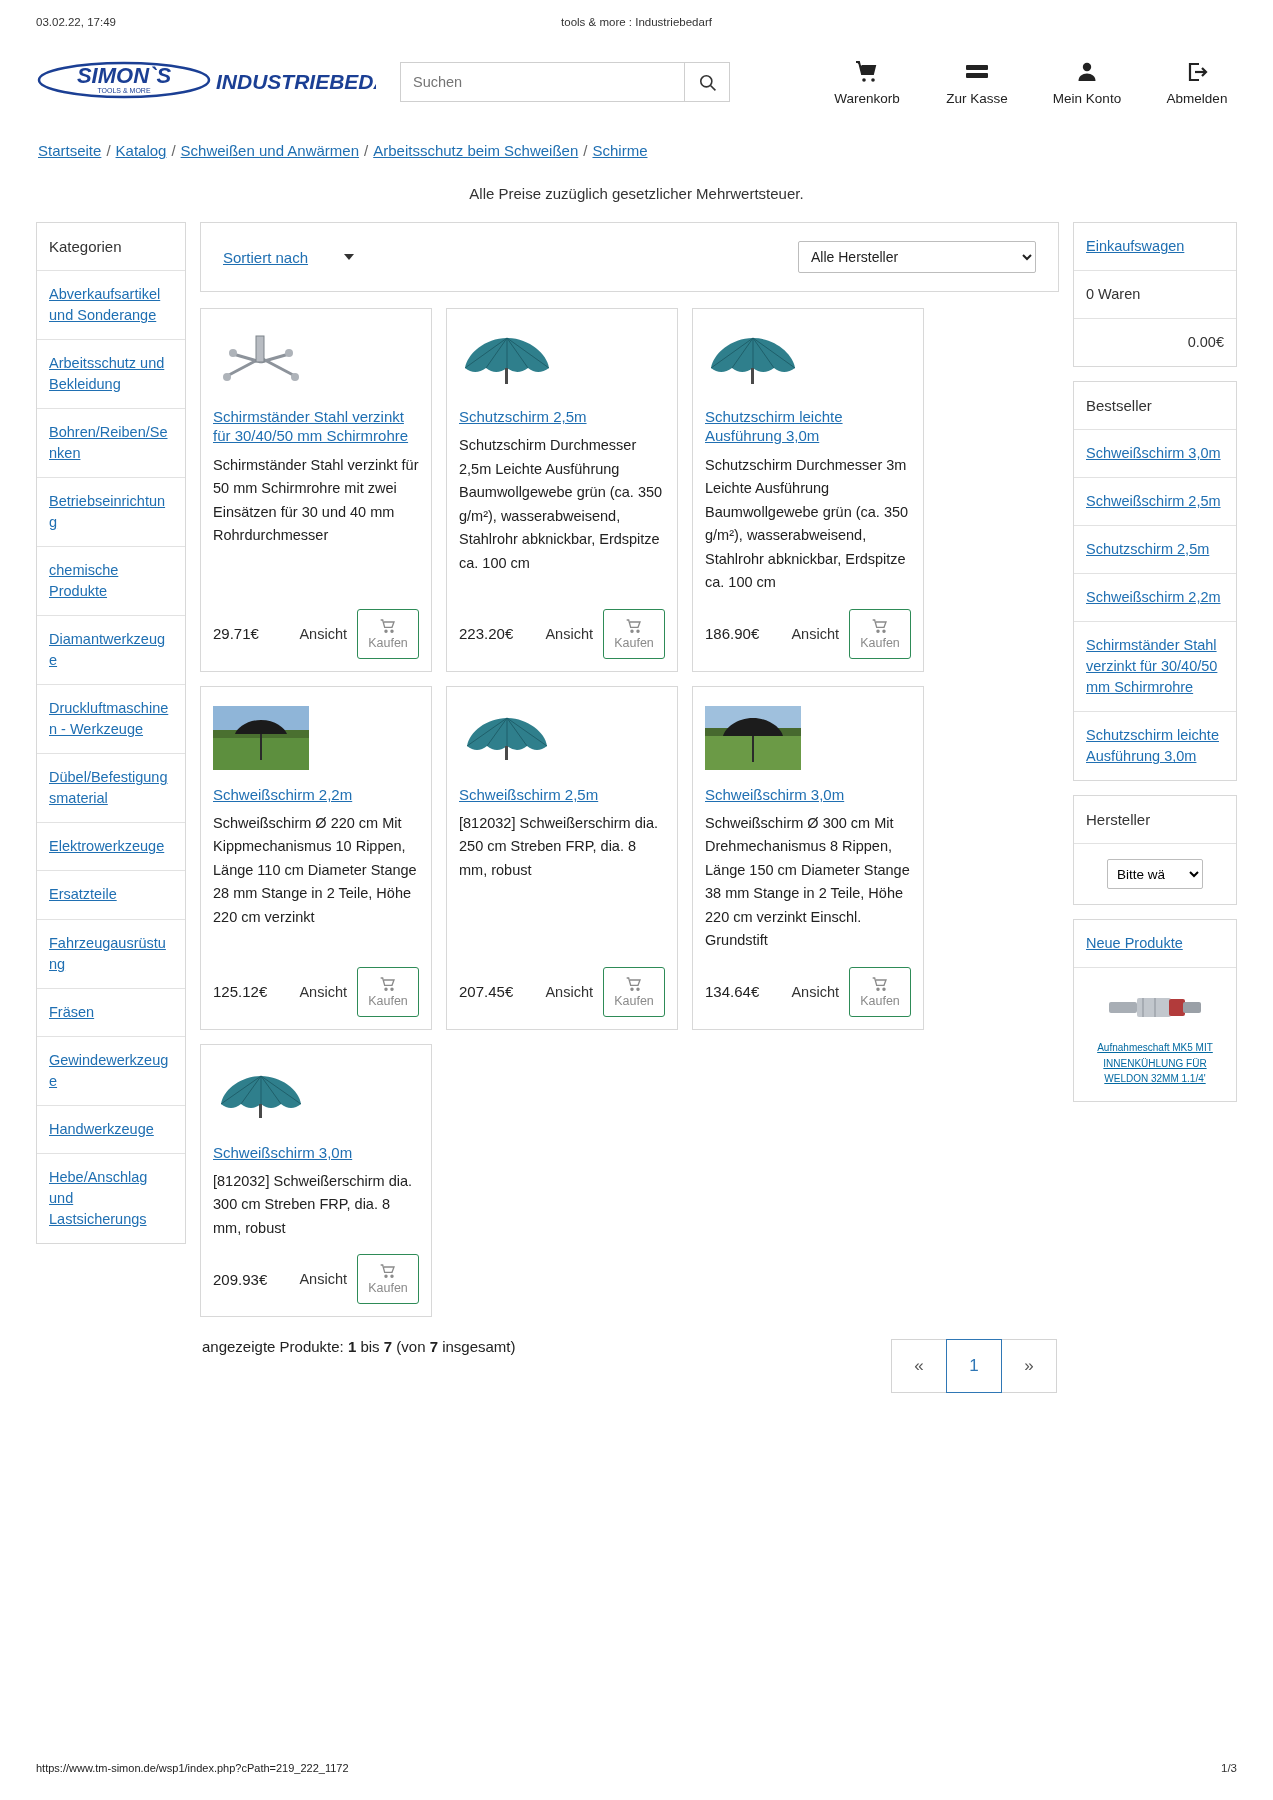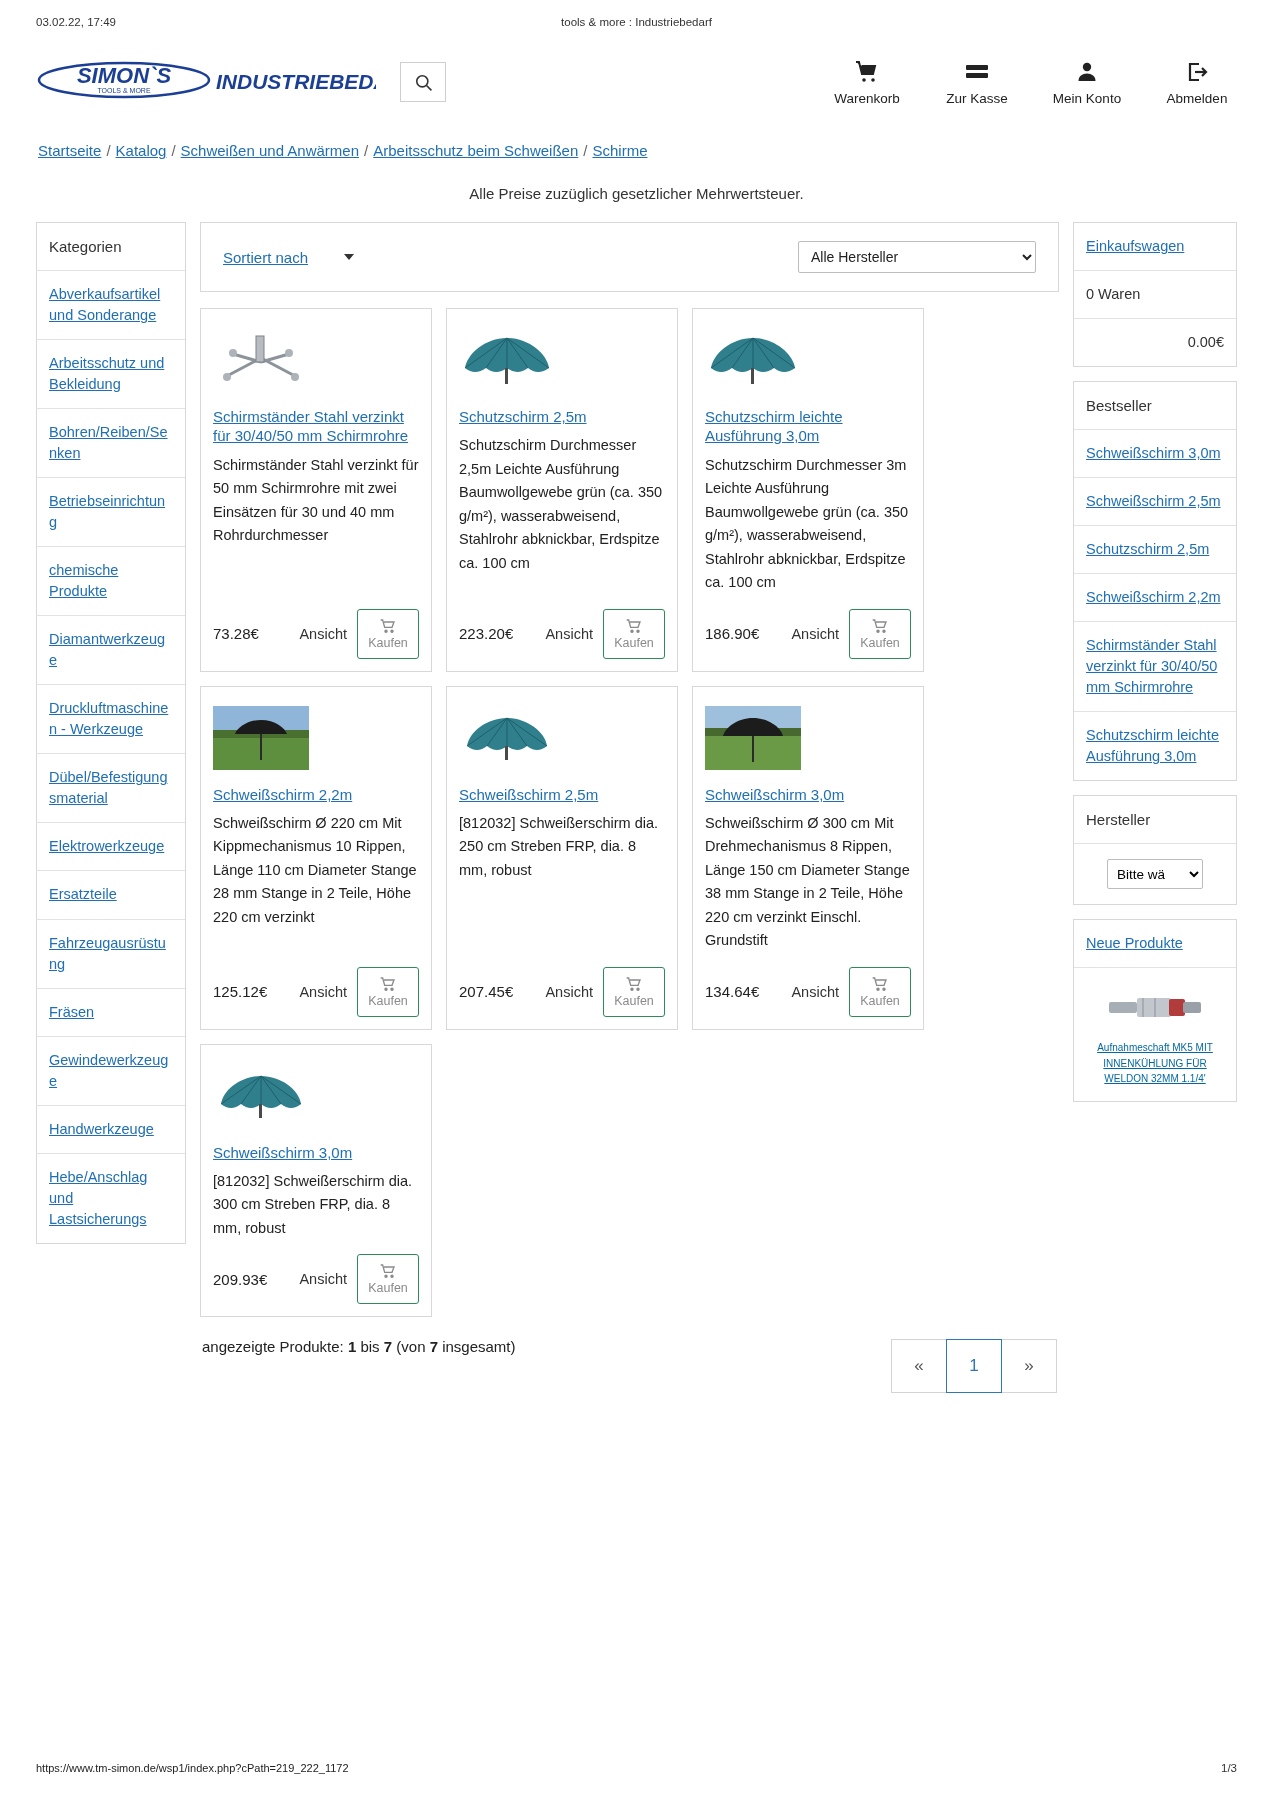--- a/index.html
+++ b/index.html
@@ -348,20 +348,21 @@
     <div class="logo">
       <svg width="340" height="44" viewBox="0 0 340 44" xmlns="http://www.w3.org/2000/svg">
         <ellipse cx="88" cy="20" rx="85" ry="17" fill="none" stroke="#1b3f94" stroke-width="2.5"></ellipse>
         <text x="88" y="23" text-anchor="middle" font-family="Liberation Sans, sans-serif" font-size="22" font-weight="bold" font-style="italic" fill="#1b3f94">SIMON`S</text>
         <text x="88" y="33" text-anchor="middle" font-family="Liberation Sans, sans-serif" font-size="7" fill="#1b3f94">TOOLS &amp; MORE</text>
         <text x="180" y="29" font-family="Liberation Sans, sans-serif" font-size="21" font-weight="bold" font-style="italic" fill="#1b3f94">INDUSTRIEBEDARF</text>
       </svg>
     </div>
 
     <div class="search-wrap">
+      <input class="search-input" type="text" placeholder="Suchen" style="">
       <div class="search-btn">
         <svg width="19" height="19" viewBox="0 0 24 24" fill="none" stroke="#333" stroke-width="2">
           <circle cx="10.5" cy="10.5" r="7"></circle>
             <line x1="15.8" y1="15.8" x2="22" y2="22"></line>
         </svg>
       </div>
     </div>
 
     <div class="header-actions">
       <div class="hact">
@@ -460,21 +461,21 @@
               <rect x="43" y="8" width="8" height="26" fill="#b8bcc2" stroke="#7d838a"></rect>
               <circle cx="14" cy="49" r="4" fill="#aeb3b9"></circle>
                 <circle cx="82" cy="49" r="4" fill="#aeb3b9"></circle>
               <circle cx="20" cy="25" r="4" fill="#aeb3b9"></circle>
                 <circle cx="76" cy="25" r="4" fill="#aeb3b9"></circle>
             </svg>
           </div>
           <div class="title">Schirmständer Stahl verzinkt für 30/40/50 mm Schirmrohre</div>
           <div class="desc">Schirmständer Stahl verzinkt für 50 mm Schirmrohre mit zwei Einsätzen für 30 und 40 mm Rohrdurchmesser</div>
           <div class="footer">
-            <span class="price">73.28€</span>
+            <span class="price">29.71€</span>
             <span class="view">Ansicht</span>
             <button class="buybtn">
               <svg width="18" height="16" viewBox="0 0 24 24" fill="none" stroke="#8a8a8a" stroke-width="2">
                   <path d="M1 3h3l3 11h11l3-8H6"></path>
                   <circle cx="9" cy="20" r="1.6" fill="#8a8a8a"></circle>
                   <circle cx="18" cy="20" r="1.6" fill="#8a8a8a"></circle>
                 </svg>
               <span>Kaufen</span>
             </button>
           </div>

